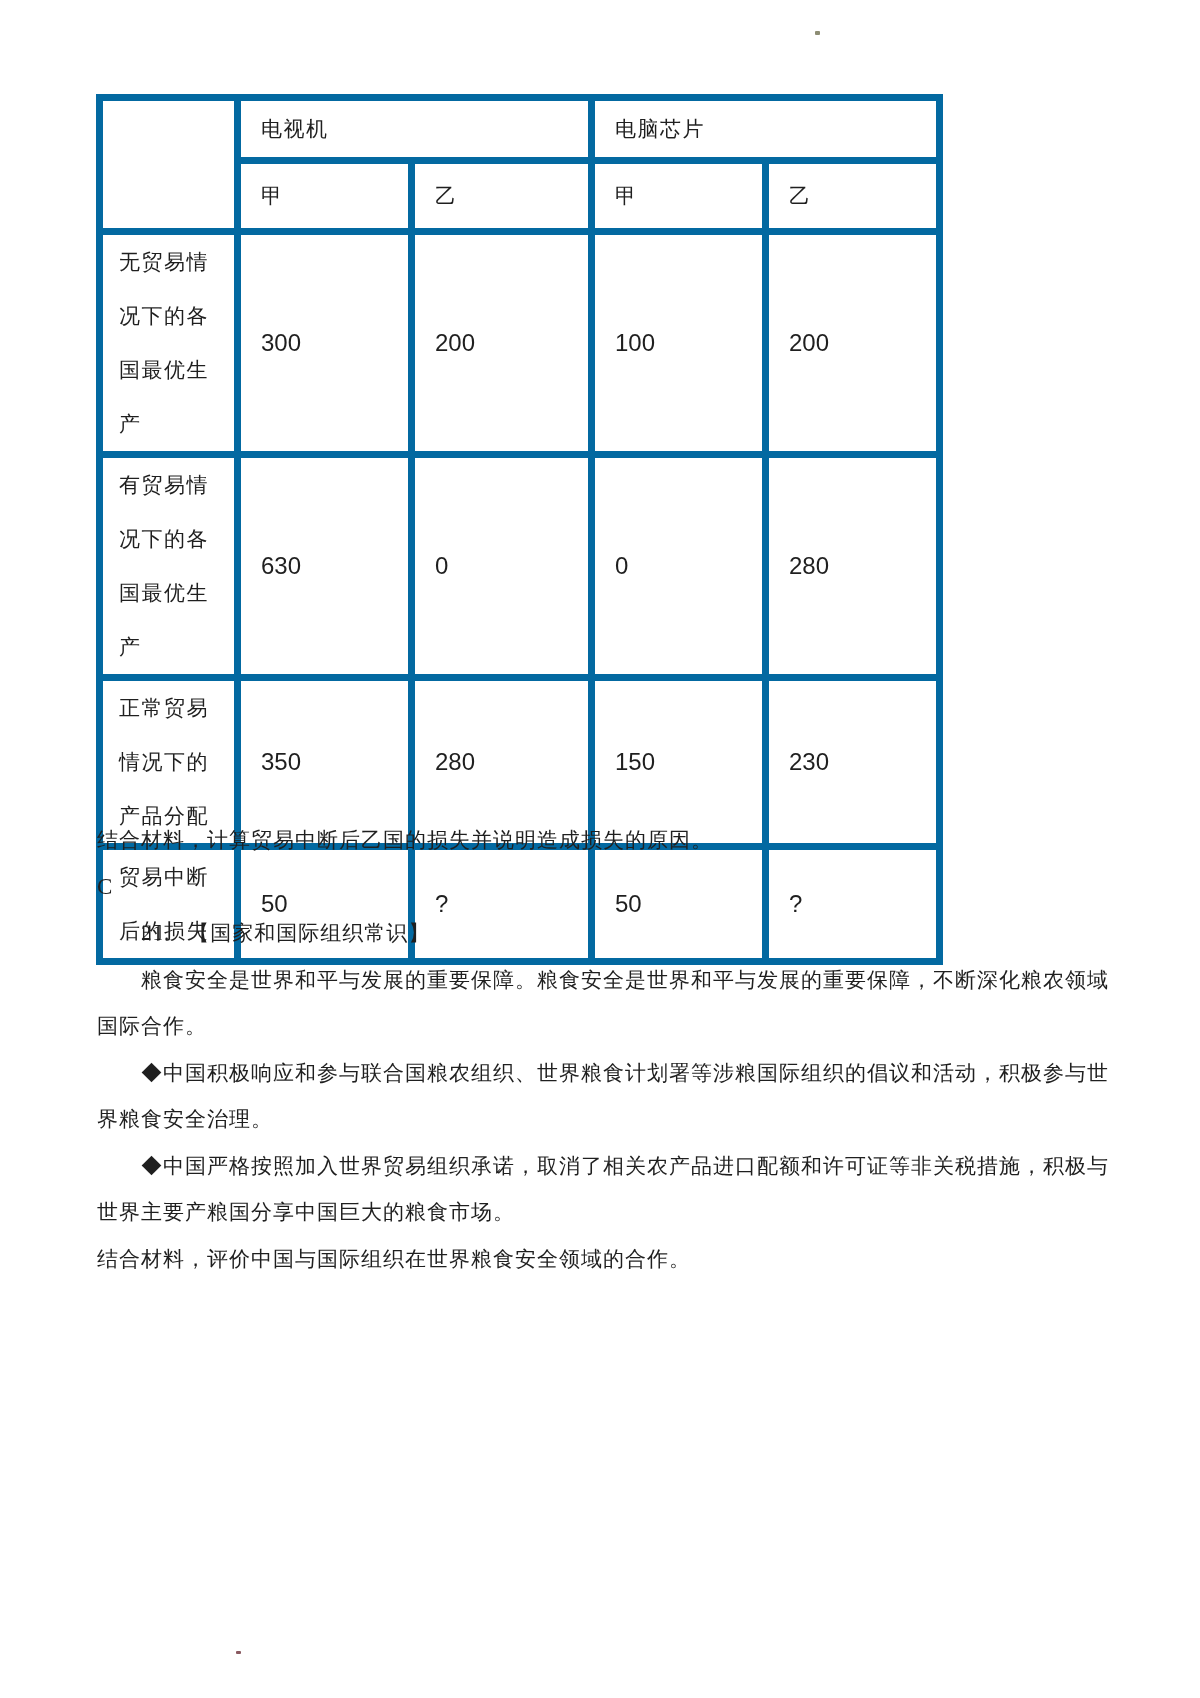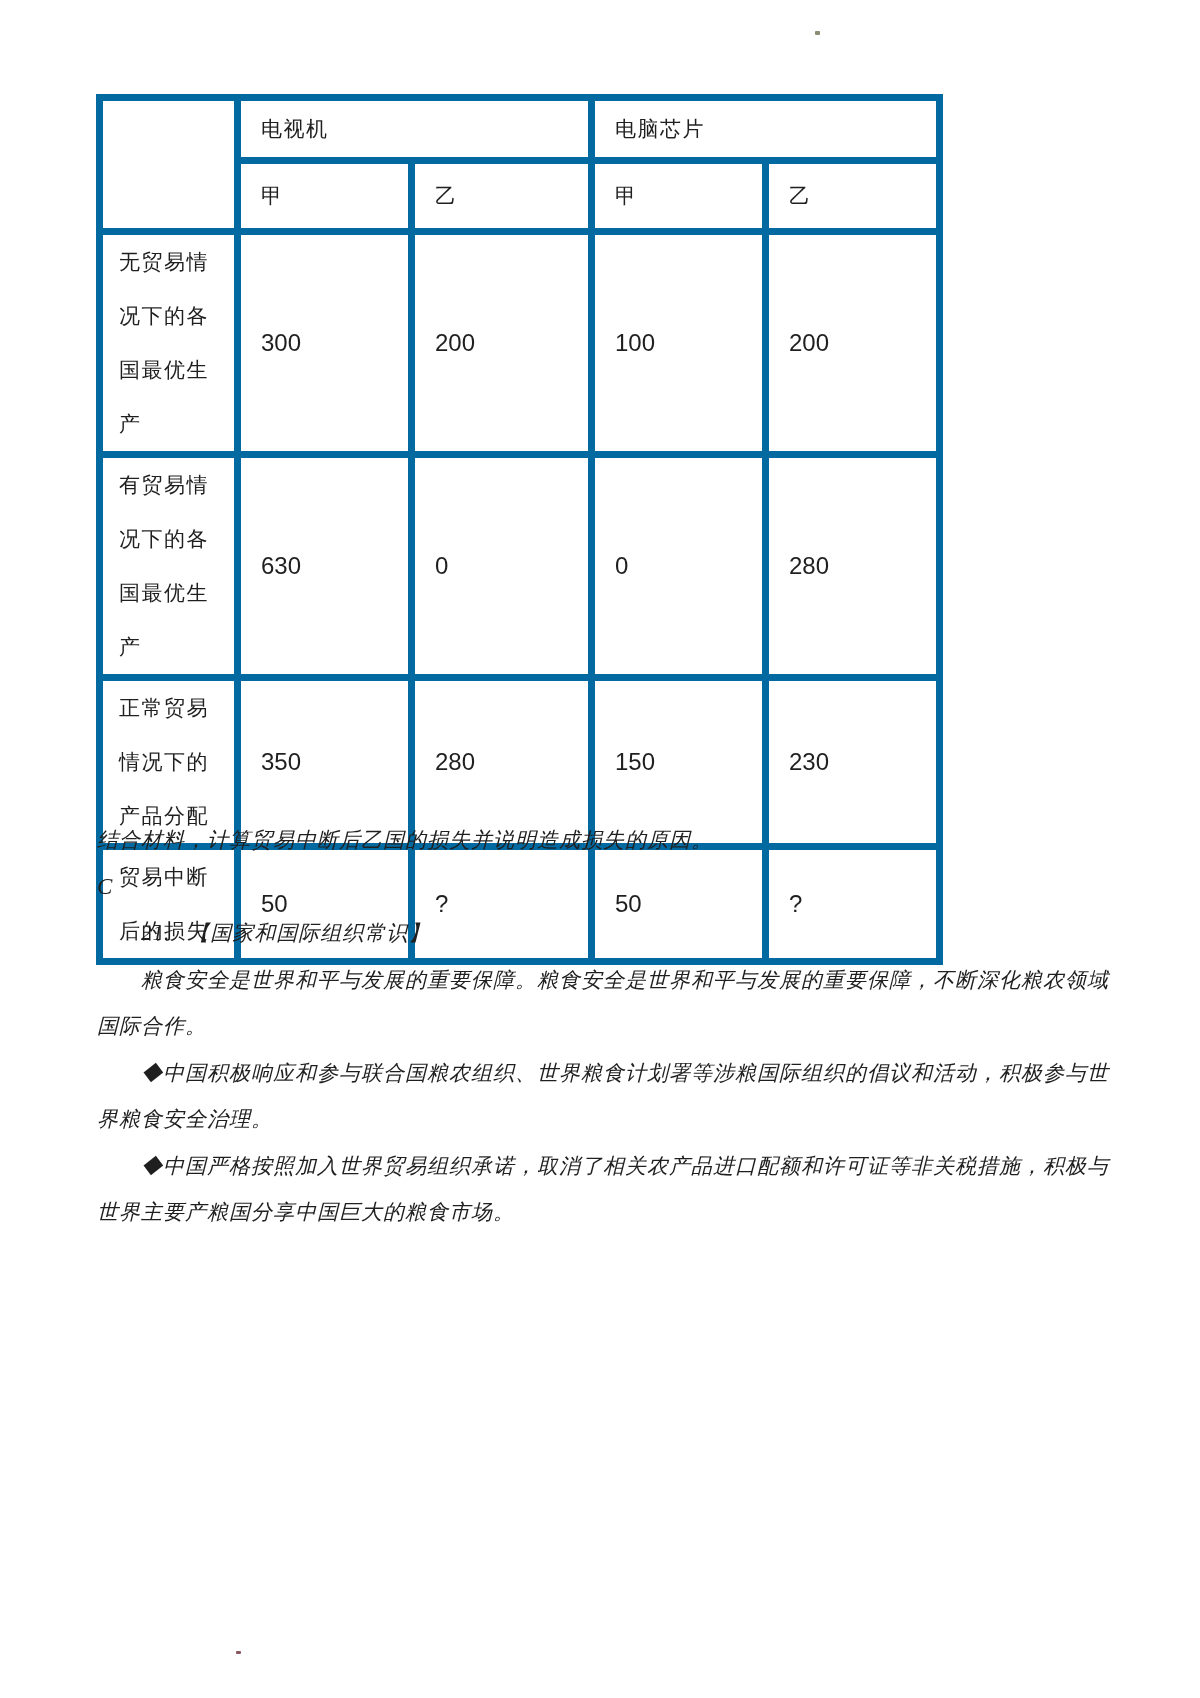--- a/index.html
+++ b/index.html
@@ -55,21 +55,21 @@
   .text-col {
     position: absolute;
     left: 97px;
     top: 817px;
     width: 1012px;
     font-size: 21px;
     line-height: 46.5px;
     letter-spacing: 1px;
     text-align: justify;
   }
-  .text-col p { margin: 0; padding: 0; font-style: italic; }
+  .text-col p { margin: 0; padding: 0; }
   .p-indent { text-indent: 44px; }
   .section-c {
     font-size: 23px;
     letter-spacing: 0;
     text-align: left;
   }
   .q-number { margin-right: 18px; }
 
   
   .speck { position: absolute; border-radius: 1px; }
@@ -132,18 +132,19 @@
     </tbody>
   </table>
 
   <div class="text-col">
     <p>结合材料，计算贸易中断后乙国的损失并说明造成损失的原因。</p>
     <p class="section-c">C</p>
     <p class="p-indent"><span class="q-number">21.</span><span>【国家和国际组织常识】</span></p>
     <p class="p-indent">粮食安全是世界和平与发展的重要保障。粮食安全是世界和平与发展的重要保障，不断深化粮农领域国际合作。</p>
     <p class="p-indent">◆中国积极响应和参与联合国粮农组织、世界粮食计划署等涉粮国际组织的倡议和活动，积极参与世界粮食安全治理。</p>
     <p class="p-indent">◆中国严格按照加入世界贸易组织承诺，取消了相关农产品进口配额和许可证等非关税措施，积极与世界主要产粮国分享中国巨大的粮食市场。</p>
+    <p>结合材料，评价中国与国际组织在世界粮食安全领域的合作。</p>
   </div>
 
   <div class="speck speck-top"></div>
   <div class="speck speck-bottom"></div>
 
 </div>
 
 </body></html>

